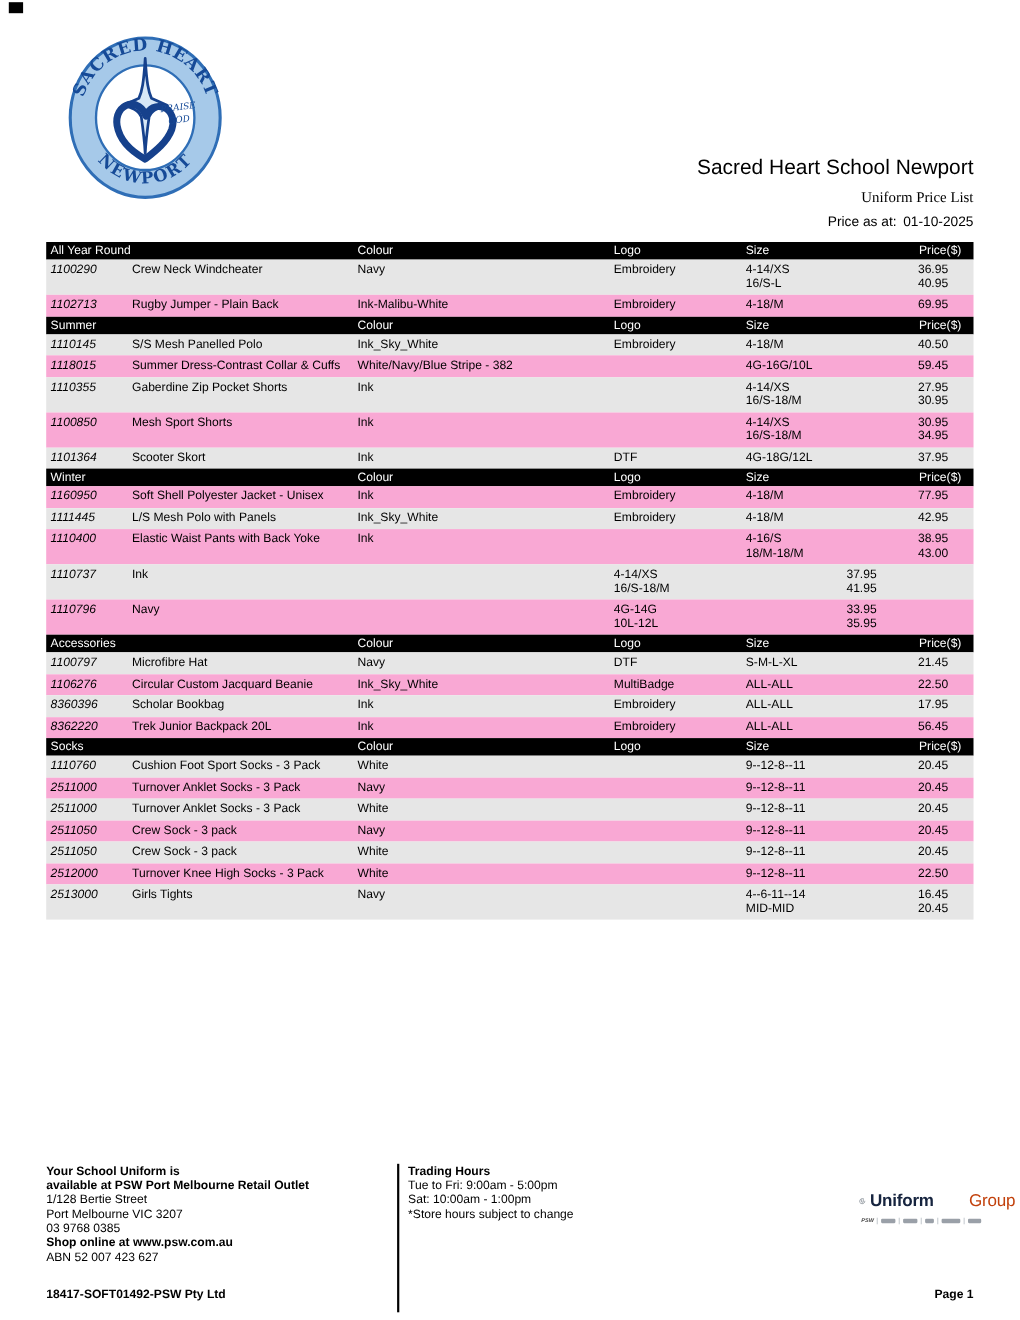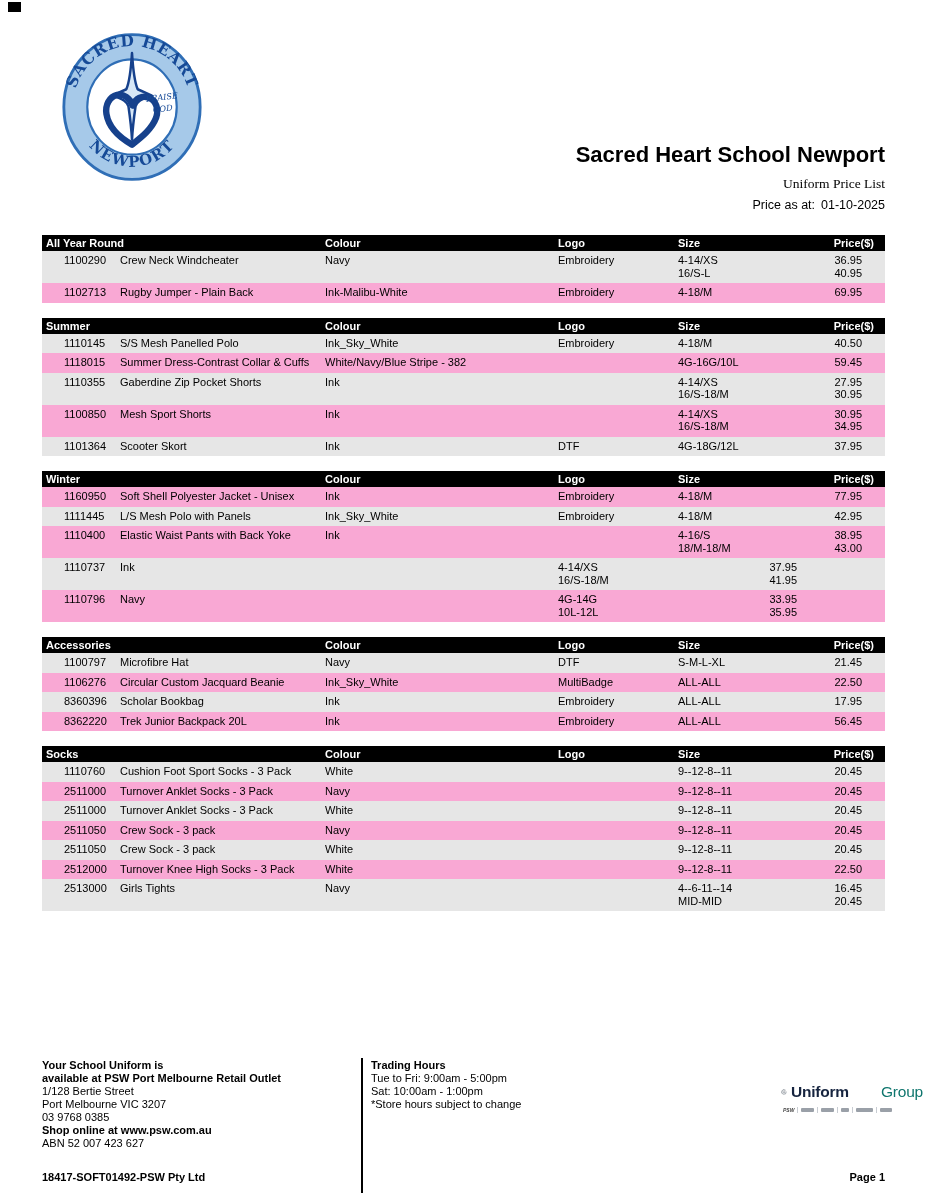--- a/index.html
+++ b/index.html
@@ -7,51 +7,51 @@
   body {
     width:927px; height:1200px; position:relative;
     font-family:"Liberation Sans", sans-serif; color:#000;
     overflow:hidden;
   }
   .corner-mark { position:absolute; left:8px; top:2px; width:13px; height:10px; background:#000; }
 
   .school-logo { position:absolute; left:61px; top:31px; width:142px; height:152px; }
 
   .head-block { position:absolute; right:42px; top:142px; text-align:right; }
-  .head-title { font-size:22px; font-weight:bold; }
+  .head-title { font-size:19px; font-weight:normal; }
   .head-sub   { font-size:13.5px; margin-top:8px;font-family:Liberation Serif, serif; }
   .head-asat  { font-size:12.5px; margin-top:6px; }
   .head-asat .date { margin-left:6px; }
 
   .price-table { position:absolute; left:42px; top:220px; width:843px; font-size:11px; }
   .sec-bar {
     display:grid; grid-template-columns:283px 233px 120px 142px 65px;
-    background:#000; color:#fff; font-weight:bold;
-    height:16px; line-height:16px; margin-top:15px;
+    background:#000; color:#fff; font-weight:normal;
+    height:16px; line-height:16px; margin-top:0;
   }
   .sb-name  { padding-left:4px; }
   .sb-price { text-align:right; padding-right:11px; }
   .row {
     display:grid; grid-template-columns:78px 205px 233px 120px 142px 65px;
     padding:3px 0 4px; line-height:12.5px; background:#f9a8d4;
   }
   .row.shade { background:#e6e6e6; }
-  .c-code  { padding-left:22px; }
+  .c-code  { padding-left:4px;font-style:italic; }
   .c-price { font-weight:normal; text-align:right; padding-right:23px; }
 
   .footer-address { position:absolute; left:42px;  top:1059px; font-size:11px; line-height:13px; }
   .trading-hours  { position:absolute; left:371px; top:1059px; font-size:11px; line-height:13px; }
   .footer-address .b, .trading-hours .b { font-weight:bold; }
   .footer-divider { position:absolute; left:361px; top:1058px; width:2px; height:135px; background:#000; }
 
   .ug-block { position:absolute; left:781px; top:1080px; width:142px; }
   .ug-row   { display:flex; align-items:center; gap:4px; }
   .ug-name  { font-size:15.5px; color:#16243f; letter-spacing:-0.2px; }
   .ug-name .bold  { font-weight:bold; }
-  .ug-name .light { font-weight:normal; color:#0f766e;margin-left:32px; }
+  .ug-name .light { font-weight:normal; color:#c2410c;margin-left:32px; }
   .partner-row { display:flex; align-items:center; gap:3px; margin-top:3px; margin-left:2px; }
   .partner-psw { font-size:5px; font-weight:bold; font-style:italic; color:#444; }
   .partner-ph  { height:4px; background:#9aa0a8; display:inline-block; border-radius:1px; }
   .partner-sep { width:1px; height:6px; background:#c8ccd2; }
 
   .doc-code { position:absolute; left:42px;  top:1171px; font-size:11px;font-weight:bold; }
   .page-num { position:absolute; right:42px; top:1171px; font-size:11px; font-weight:bold; }
 </style>
 </head>
 <body>

